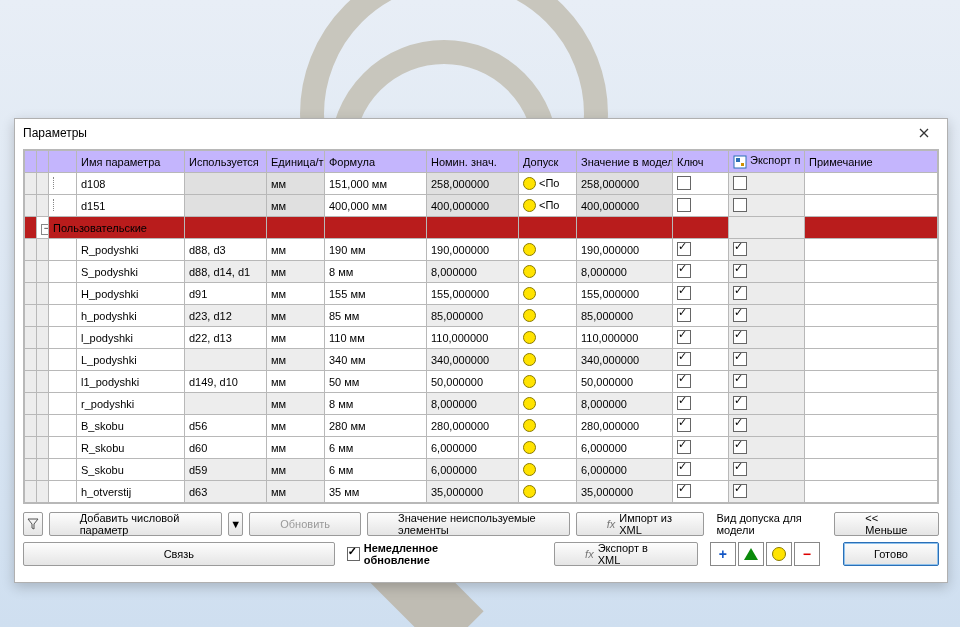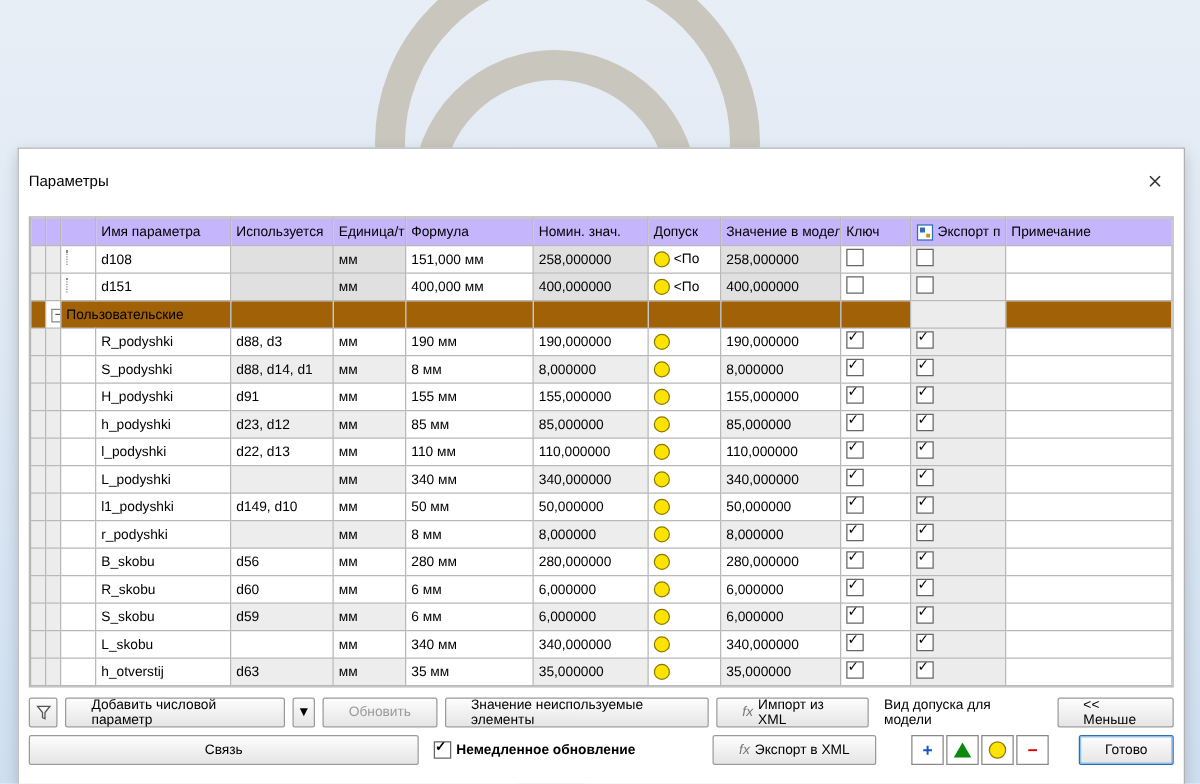--- a/index.html
+++ b/index.html
@@ -3,53 +3,53 @@
 <meta charset="utf-8">
 <style>
   html,body{margin:0;padding:0;font-family:"Segoe UI",Tahoma,sans-serif;font-size:11px;color:#000;}
   body{width:960px;height:627px;overflow:hidden;background:linear-gradient(180deg,#e8eef6 0%,#cfdff0 100%);position:relative;}
   
   .torus{position:absolute;border:24px solid #c8c6bd;border-radius:50%;}
   .torus.t1{width:260px;height:260px;left:300px;top:-40px;}
   .torus.t2{width:180px;height:180px;left:330px;top:40px;}
   .wedge{position:absolute;left:360px;top:560px;width:120px;height:60px;background:#bfbcb3;transform:rotate(45deg);}
   .dialog{position:absolute;left:14px;top:118px;width:932px;background:#fff;border:1px solid #b0b0b0;box-shadow:0 4px 12px rgba(0,0,0,.2);}
-  .titlebar{display:flex;align-items:center;justify-content:space-between;height:28px;padding:12px 8px;font-size:12px;}
+  .titlebar{display:flex;align-items:center;justify-content:space-between;height:28px;padding:0 8px;font-size:12px;}
   .titlebar .close{width:30px;height:20px;display:flex;align-items:center;justify-content:center;cursor:default;}
   .titlebar .close svg{width:10px;height:10px;}
   .grid-wrap{border:1px solid #b8b8b8;margin:2px 8px;}
   table.grid{border-collapse:collapse;width:100%;table-layout:fixed;}
   table.grid th,table.grid td{border:1px solid #b8b8b8;height:19px;padding:1px 4px;overflow:hidden;white-space:nowrap;text-overflow:clip;vertical-align:middle;}
   table.grid th{background:#c4b5fd;font-weight:normal;text-align:left;}
   td.gut{width:12px;background:#ececec;padding:0;}
   .tree-toggle{display:inline-block;width:9px;height:9px;border:1px solid #888;line-height:7px;text-align:center;font-size:9px;margin-right:3px;background:#fff;}
   tr.sysrow td.val{background:#e0e0e0;}
   tr.sysrow td.edit{background:#fff;}
-  tr.catrow td{background:#a16207;}
+  tr.catrow td{background:#b91c1c;}
   tr.userrow.alt td{background:#ededed;}
   tr.userrow td.white{background:#fff;}
   .circle{display:inline-block;width:11px;height:11px;border-radius:50%;background:#ffe300;border:1px solid #8a7a00;vertical-align:middle;margin-right:3px;}
   .chk{width:12px;height:12px;border:1px solid #666;display:inline-block;background:#fff;position:relative;}
   .chk.on::after{content:"✓";position:absolute;left:0;top:-3px;font-size:11px;}
   .col-gut{width:12px;}
   .col-tree{width:28px;}
   .col-name{width:108px;}
   .col-used{width:82px;}
   .col-unit{width:58px;}
   .col-formula{width:102px;}
   .col-nom{width:92px;}
   .col-tol{width:58px;}
   .col-mval{width:96px;}
   .col-key{width:56px;}
   .col-exp{width:76px;}
   .col-note{width:auto;}
   td.expcell{background:#ececec !important;}
   
   .footer{padding:6px 8px 10px 8px;}
-  .btn{display:inline-flex;align-items:center;justify-content:center;height:22px;padding:0 20px;background:linear-gradient(#fdfdfd,#e5e5e5);border:1px solid #9a9a9a;border-radius:2px;font-size:11px;cursor:default;}
+  .btn{display:inline-flex;align-items:center;justify-content:center;height:22px;padding:0 30px;background:linear-gradient(#fdfdfd,#e5e5e5);border:1px solid #9a9a9a;border-radius:2px;font-size:11px;cursor:default;}
   .btn.small{width:24px;padding:0;}
   .btn.disabled{color:#9a9a9a;}
   .btn.primary{border:1px solid #2a6fb7;box-shadow:inset 0 0 0 1px #8ec1ec;}
   .row{display:flex;align-items:center;gap:6px;margin-bottom:6px;}
   .spacer{flex:1;}
   .dropdown-arrow{width:18px;padding:0;}
   .fx{font-style:italic;color:#777;margin-right:4px;}
   .tol-row{display:flex;gap:2px;}
   .tol-btn{width:24px;height:22px;border:1px solid #888;display:flex;align-items:center;justify-content:center;background:#fff;}
   .tol-plus{color:#1255c4;font-weight:bold;font-size:14px;}
@@ -312,35 +312,20 @@
     <td class="gut"></td>
             <td class="gut"></td>
             <td class="gut" style="background:#fff;"></td>
     <td class="white">S_skobu</td>
     <td class="">d59</td>
     <td class="">мм</td>
     <td class="white">6 мм</td>
     <td class="">6,000000</td>
     <td class="white"><span class="circle"></span></td>
     <td class="">6,000000</td>
-    <td class="white"><span class="chk on"></span></td>
-    <td class="expcell"><span class="chk on"></span></td>
-    <td class="white"></td>
-  </tr>
-          <tr class="userrow ">
-    <td class="gut"></td>
-            <td class="gut"></td>
-            <td class="gut" style="background:#fff;"></td>
-    <td class="white">L_skobu</td>
-    <td class=""></td>
-    <td class="">мм</td>
-    <td class="white">340 мм</td>
-    <td class="">340,000000</td>
-    <td class="white"><span class="circle"></span></td>
-    <td class="">340,000000</td>
     <td class="white"><span class="chk on"></span></td>
     <td class="expcell"><span class="chk on"></span></td>
     <td class="white"></td>
   </tr>
           <tr class="userrow alt">
     <td class="gut"></td>
             <td class="gut"></td>
             <td class="gut" style="background:#fff;"></td>
     <td class="white">h_otverstij</td>
     <td class="">d63</td>

